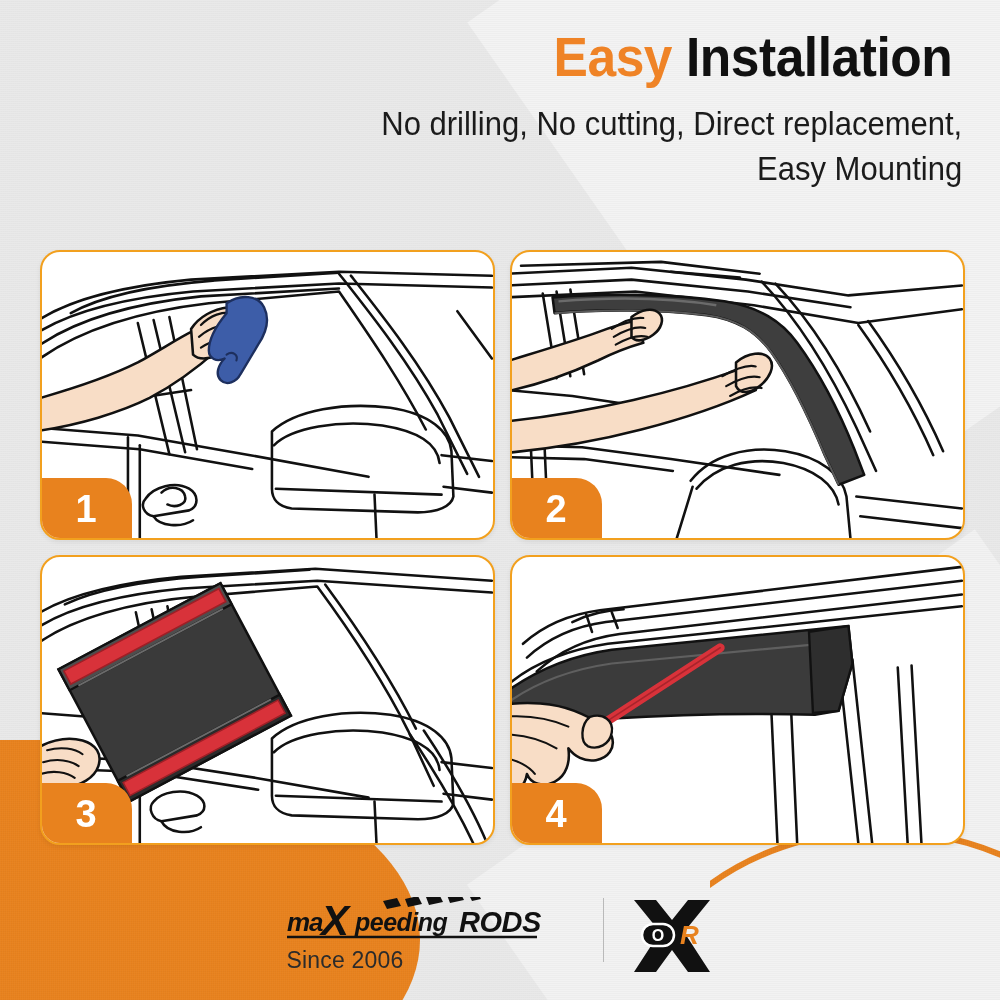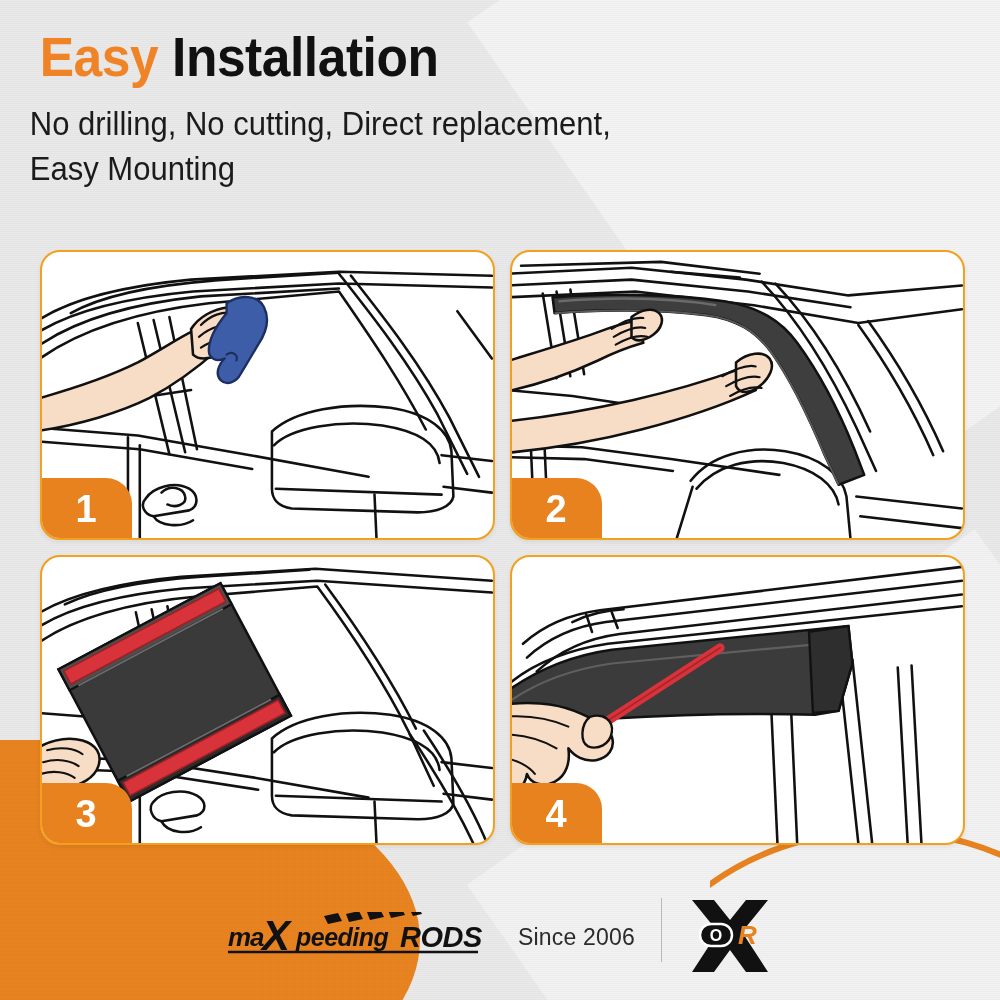--- a/index.html
+++ b/index.html
@@ -37,21 +37,21 @@
     width:760px;height:400px;
     background:#e8821e;
     border-radius:0 380px 380px 0 / 0 200px 200px 0;
   }
   .bg-arc{
     position:absolute;right:-40px;bottom:18px;
     width:330px;height:240px;
   }
 
   
-  #header{position:absolute;left:0;top:0;width:992px;text-align:left;}
+  #header{position:absolute;left:0;top:0;width:992px;text-align:right;}
   #title{
     margin:0;padding-top:28px;
     font-family:"Liberation Sans", sans-serif;
     font-weight:bold;font-size:56px;letter-spacing:-0.5px;
     line-height:1.05;color:#111;
     transform:scaleX(.92);
   }
   #title .accent{color:#ef8326;}
   #subtitle{
     margin:0;padding-top:14px;
@@ -87,21 +87,21 @@
     font-size:38px;font-weight:bold;
     display:flex;align-items:center;justify-content:center;
     letter-spacing:0;
   }
 
   
   #footer{
     position:absolute;left:0;bottom:26px;width:1000px;
     display:flex;align-items:center;justify-content:center;gap:26px;
   }
-  #brand-block{display:flex;flex-direction:row;align-items:center;}
+  #brand-block{display:flex;flex-direction:column;align-items:flex-start;}
   #brand-logo{display:block;}
   #since{
     margin-top:2px;
     font-size:23px;color:#2b2b2b;letter-spacing:.2px;
   }
   #divider{
     width:1px;height:64px;background:#b9b9b9;margin-bottom:12px;
   }
   #sub-logo{display:block;}
 </style>

